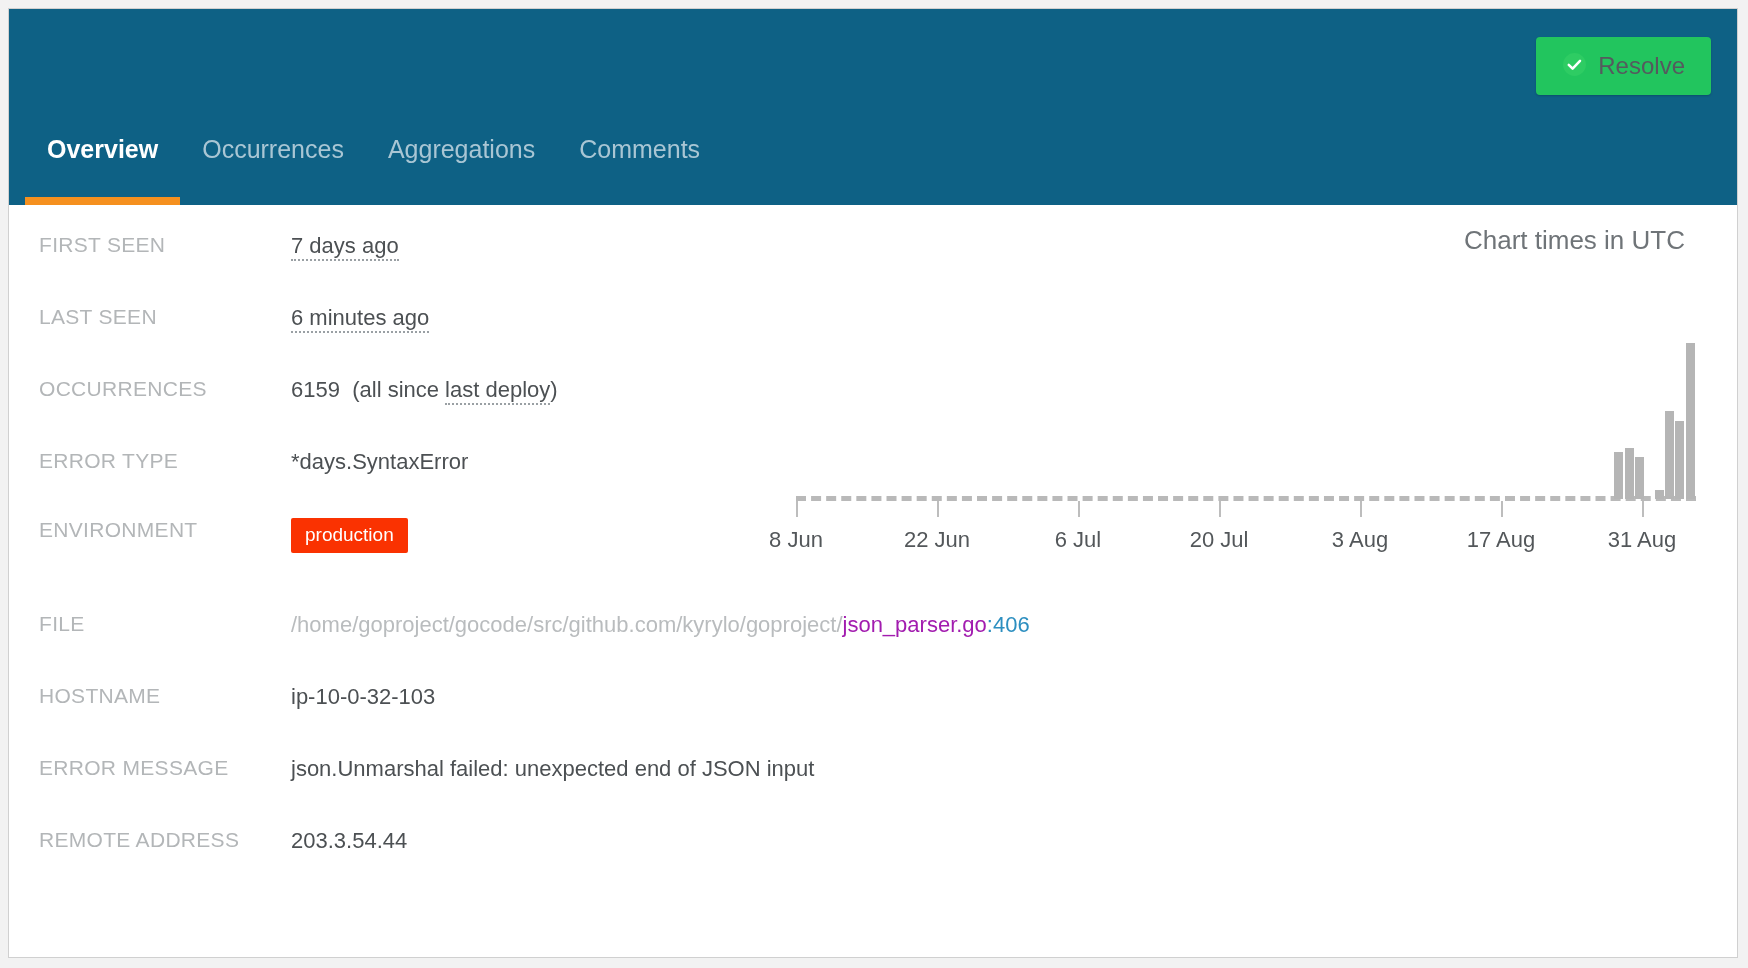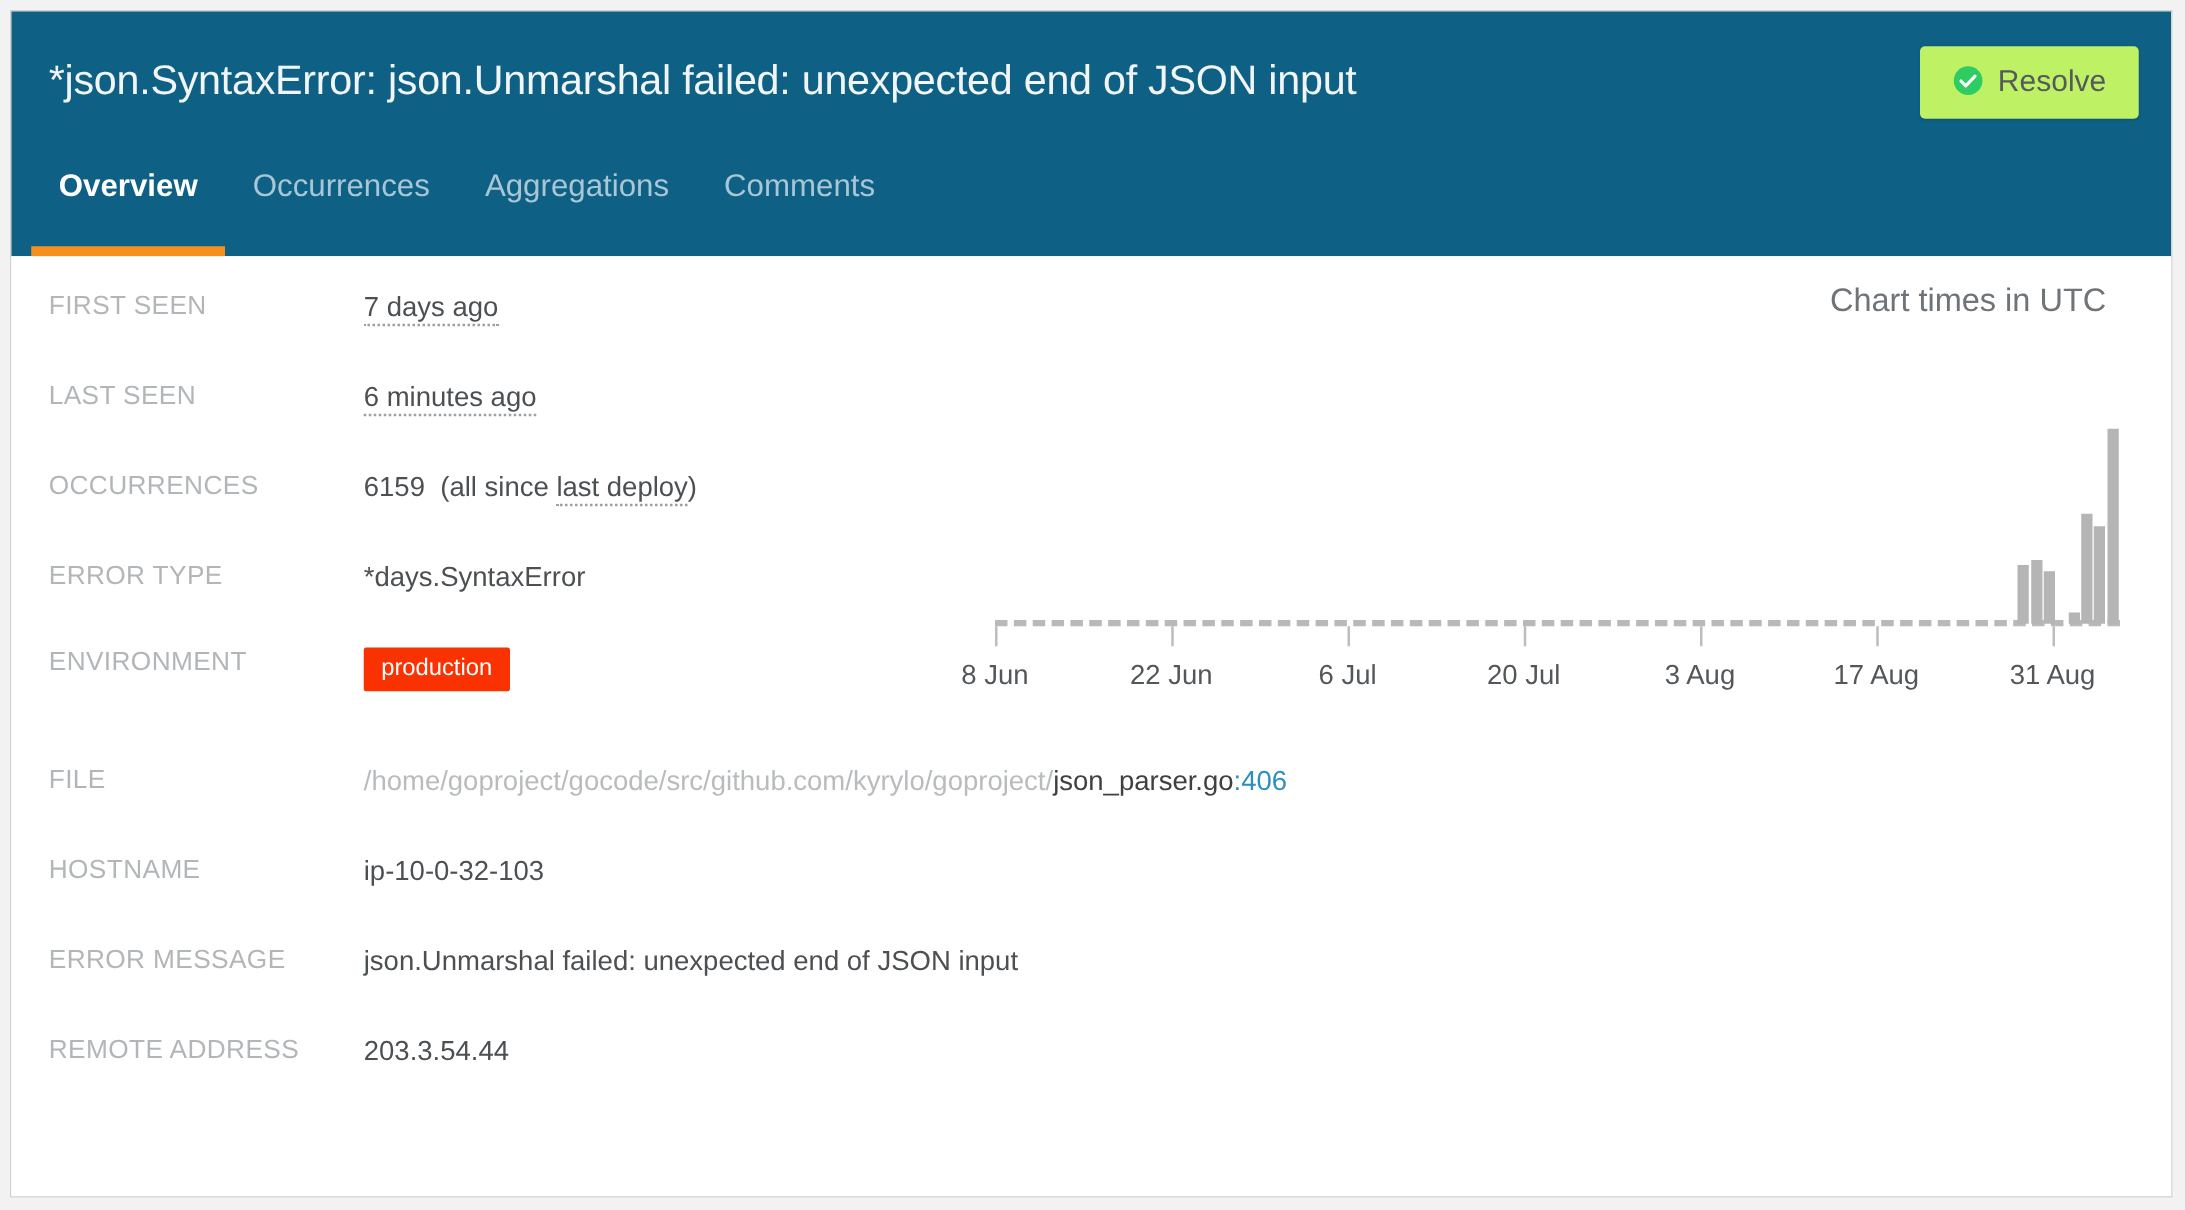--- a/index.html
+++ b/index.html
@@ -45,21 +45,21 @@
     font-weight: normal;
     letter-spacing: -0.2px;
     white-space: nowrap;
   }
   .resolve-btn {
     position: absolute;
     right: 26px;
     top: 28px;
     height: 58px;
     min-width: 174px;
-    background: #bef264;
+    background: #22c55e;
     border: none;
     border-radius: 4px;
     display: flex;
     align-items: center;
     justify-content: center;
     gap: 11px;
     cursor: pointer;
     padding: 0 26px;
     box-shadow: 0 1px 2px rgba(0,0,0,0.18);
   }
@@ -141,21 +141,21 @@
     background: #fa3201;
     color: #ffffff;
     font-size: 19px;
     padding: 7px 14px 9px 14px;
     border-radius: 2px;
     display: inline-block;
     line-height: 1;
   }
 
   .path-dim { color: #b9bcbe; }
-  .path-file { color: #404040; }
+  .path-file { color: #a21caf; }
   .path-line { color: #2d8fc0; }
 
   
   .chart-wrap {
     position: absolute;
     left: 660px;
     top: 10px;
     width: 1060px;
     height: 380px;
   }
@@ -230,21 +230,20 @@
     white-space: nowrap;
   }
 </style>
 </head>
 <body>
 
 <div id="screen">
   <div class="panel">
 
     <div class="header">
-      <div class="err-title">*json.SyntaxError: json.Unmarshal failed: unexpected end of JSON input</div>
 
       <button class="resolve-btn">
         <span class="check-icon">
           <svg width="25" height="25" viewBox="0 0 24 24">
             <circle cx="12" cy="12" r="11" fill="#2ecc63"></circle>
             <path d="M6.5 12.3 L10.2 16 L17.3 8.5" fill="none" stroke="#ffffff" stroke-width="2.4" stroke-linecap="round" stroke-linejoin="round"></path>
           </svg>
         </span>
         <span class="resolve-label">Resolve</span>
       </button>

